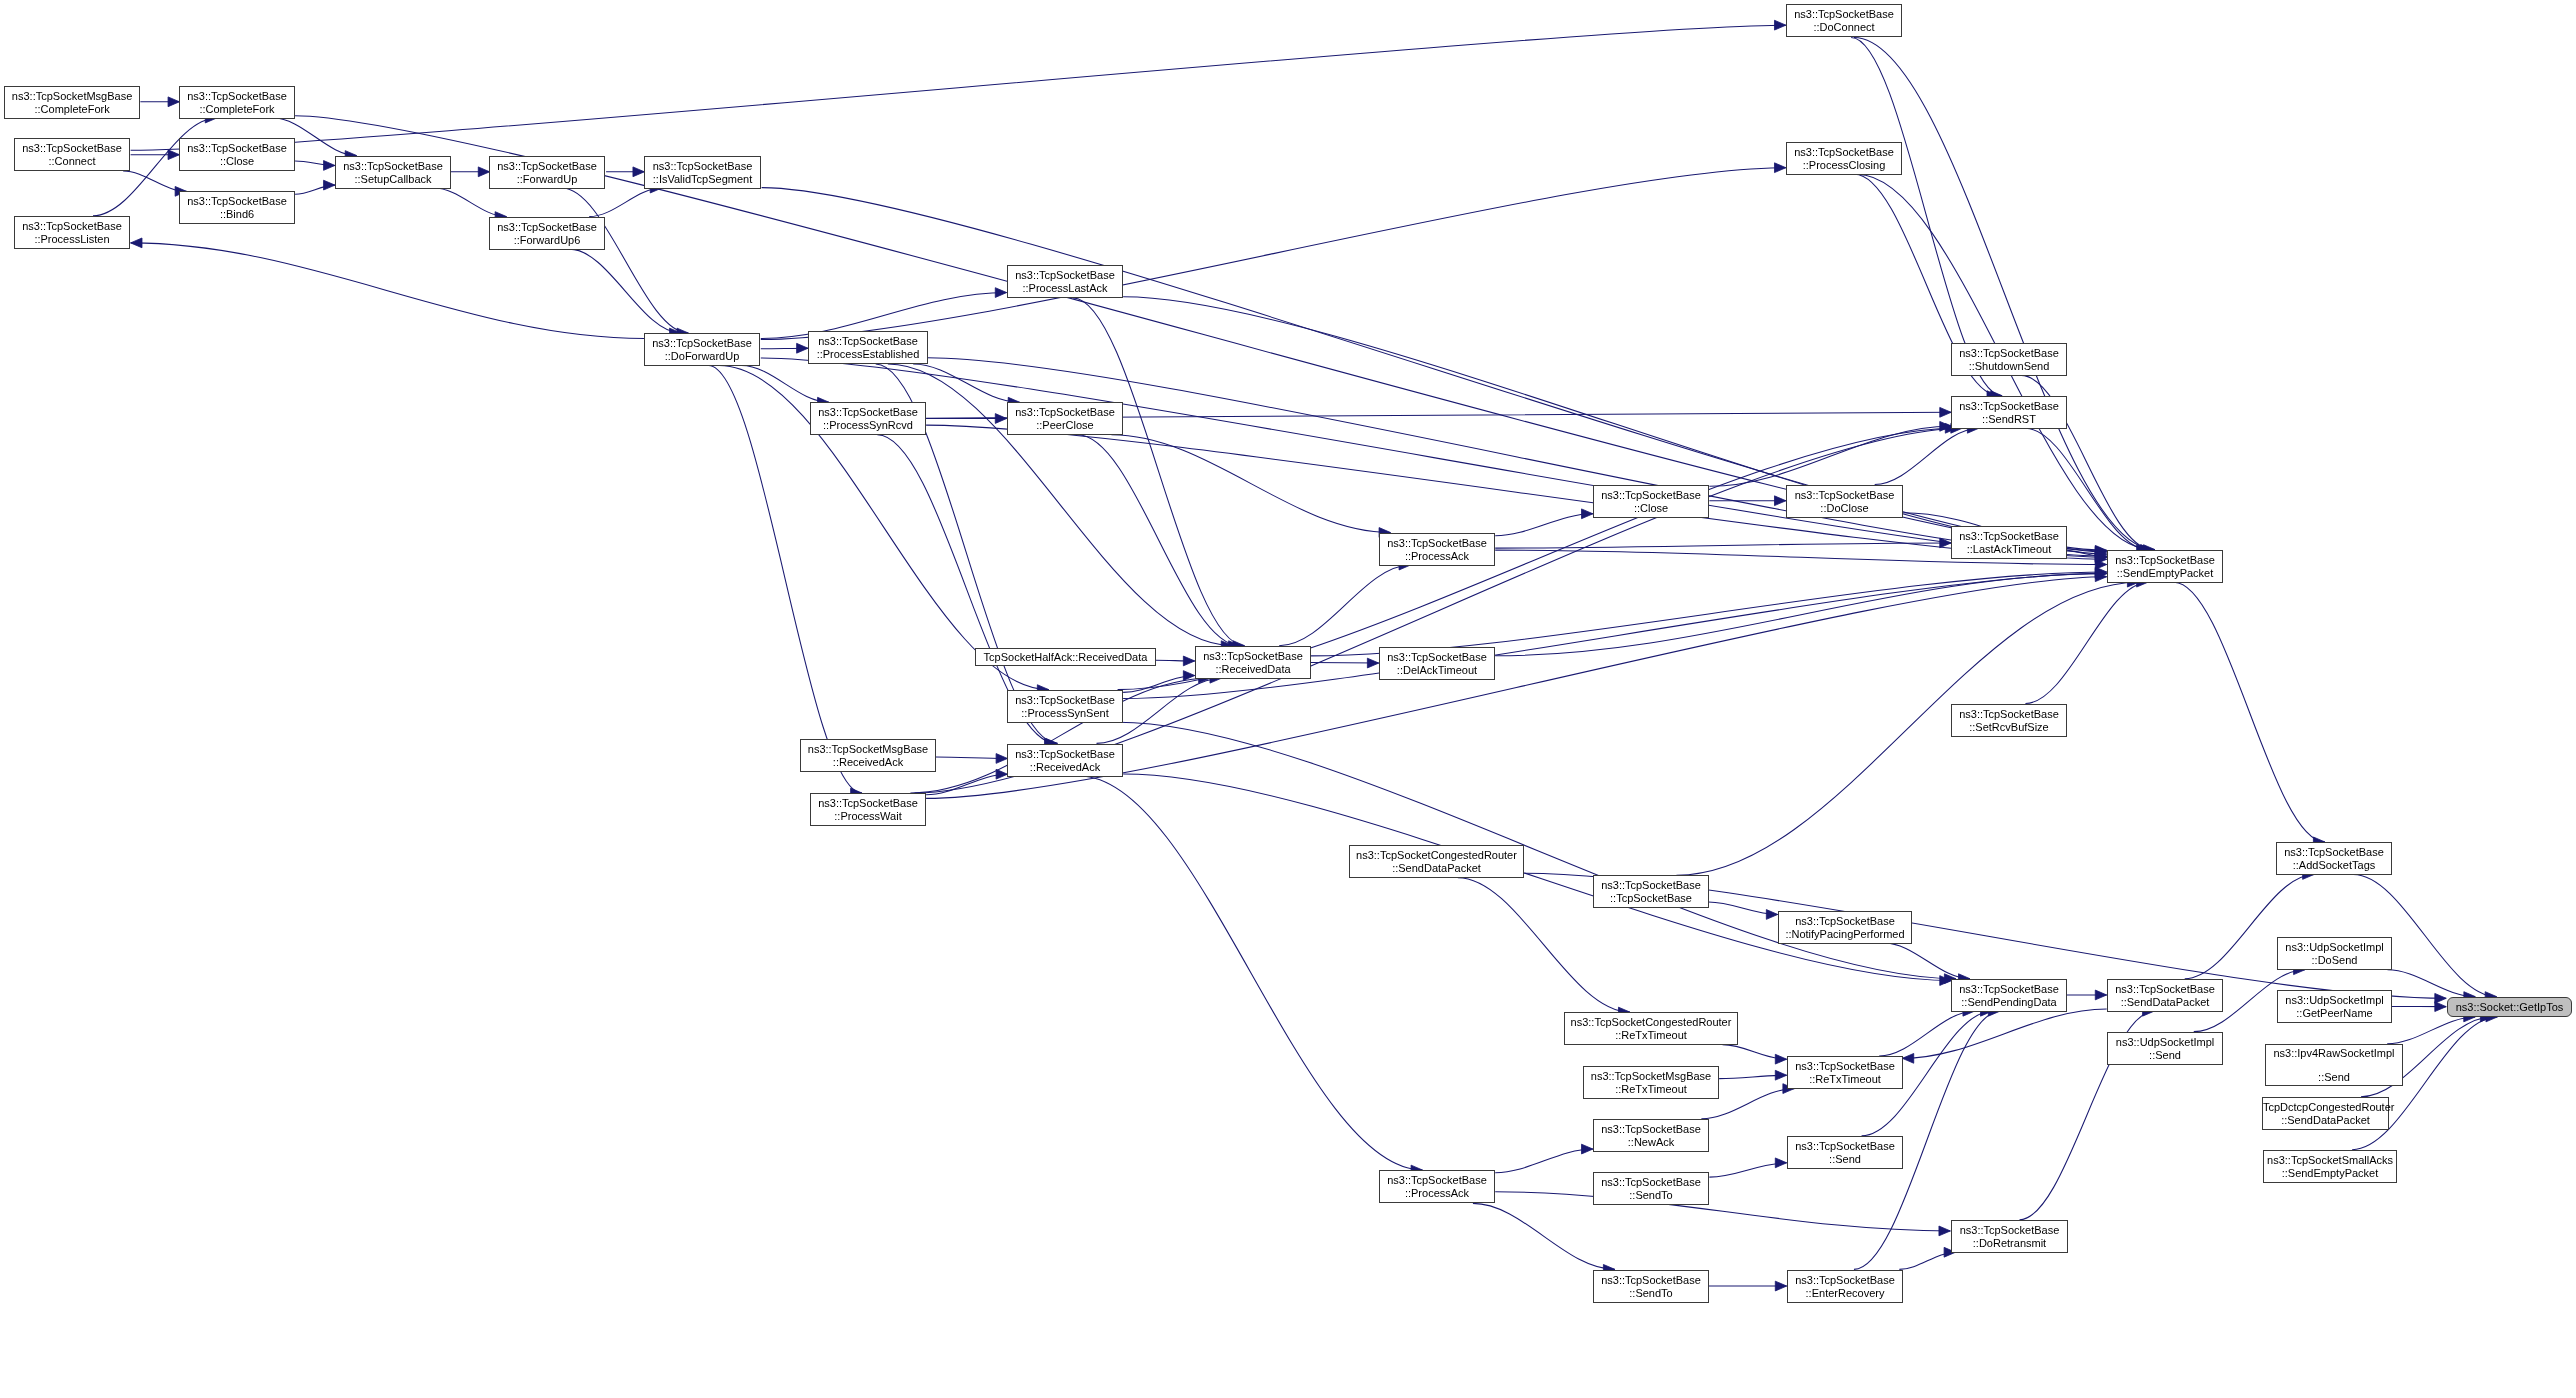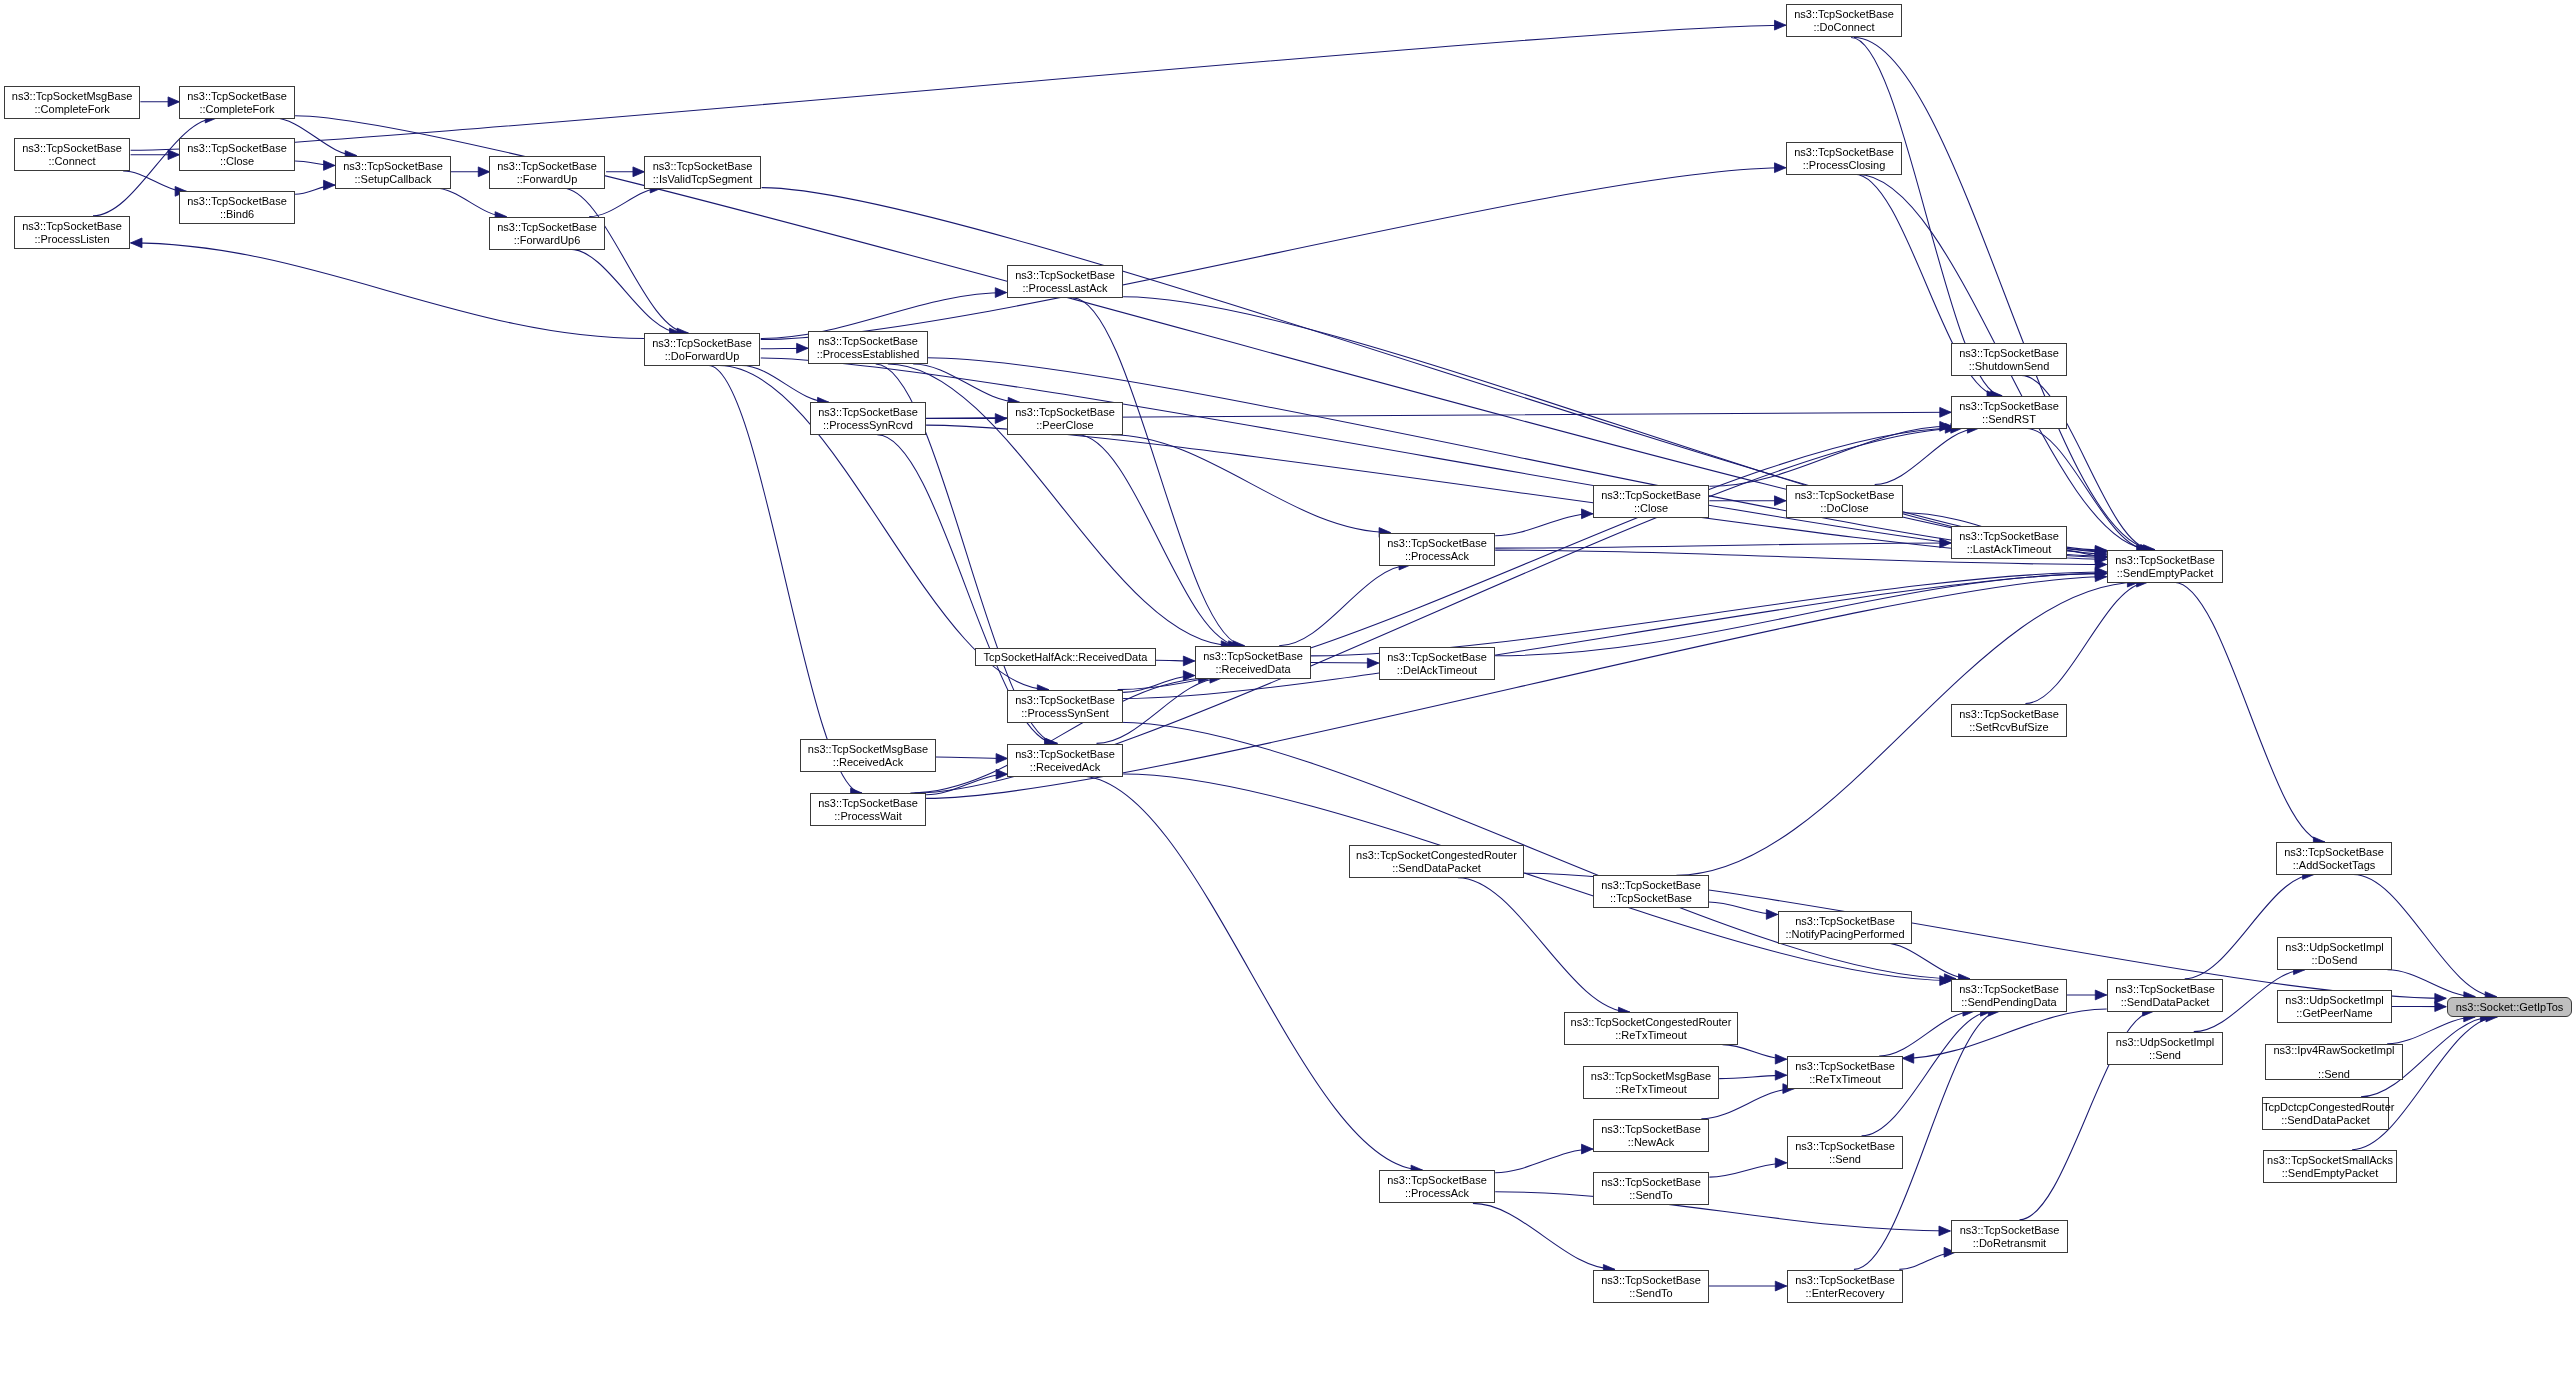--- a/index.html
+++ b/index.html
@@ -414,21 +414,21 @@
       <span>ns3::UdpSocketImpl</span>
       <span>::DoSend</span>
     </div>
     <div class="node" style="left: 2277px; top: 990px; width: 115px; height: 33px;">
       <span>ns3::UdpSocketImpl</span>
       <span>::GetPeerName</span>
     </div>
     <div class="node root" style="left: 2447px; top: 997px; width: 125px; height: 20.4px; background: rgb(191, 191, 191);">
       <span>ns3::Socket::GetIpTos</span>
     </div>
-    <div class="node" style="left: 2265px; top: 1044px; width: 138px; height: 36px; gap: 12px;">
+    <div class="node" style="left: 2265px; top: 1044px; width: 138px; height: 42px; gap: 12px;">
       <span>ns3::Ipv4RawSocketImpl</span>
       <span>::Send</span>
     </div>
     <div class="node" style="left: 2262px; top: 1097px; width: 127px; height: 33px;">
       <span>TcpDctcpCongestedRouter</span>
       <span>::SendDataPacket</span>
     </div>
     <div class="node" style="left: 2263px; top: 1150px; width: 134px; height: 33px;">
       <span>ns3::TcpSocketSmallAcks</span>
       <span>::SendEmptyPacket</span>

